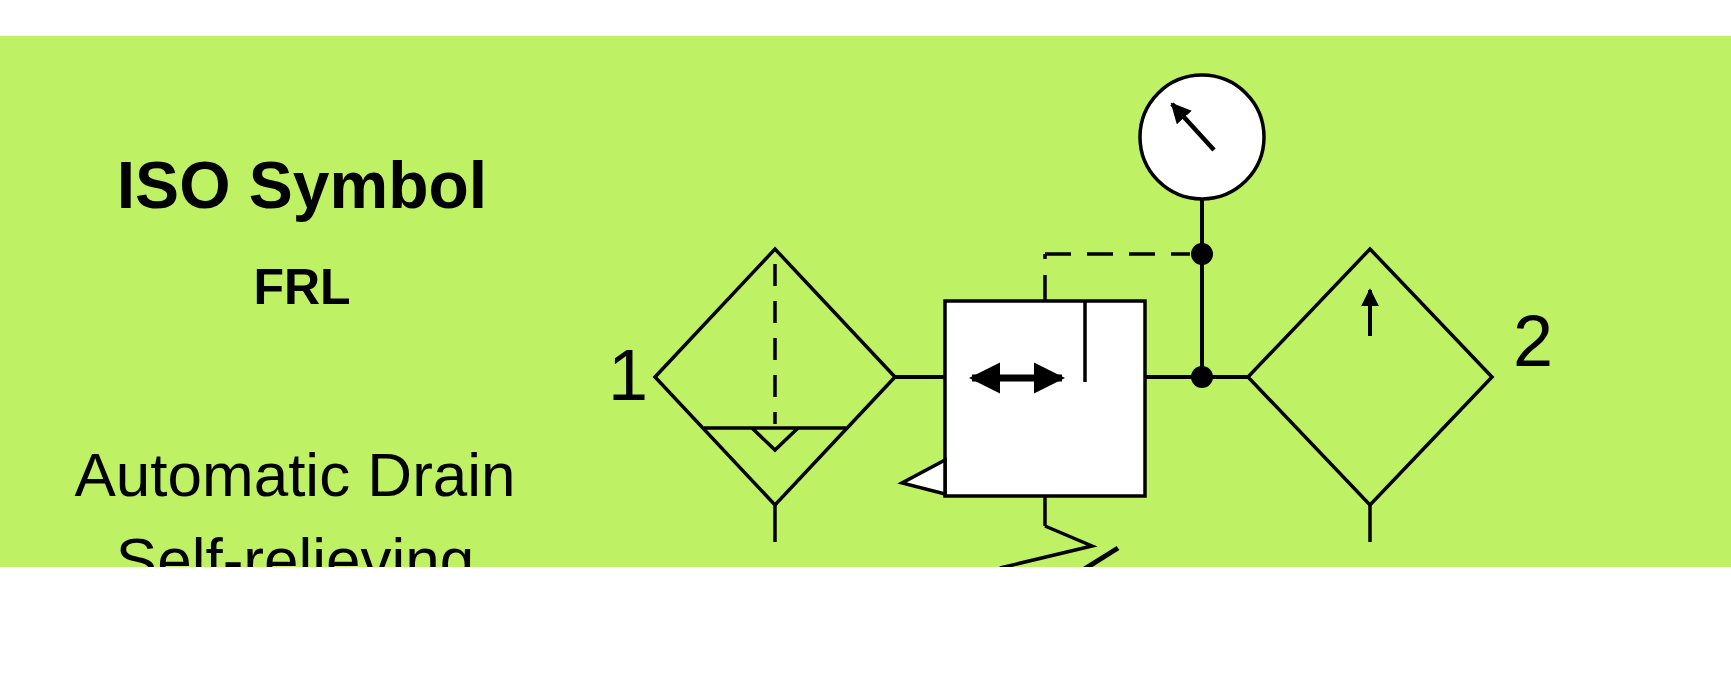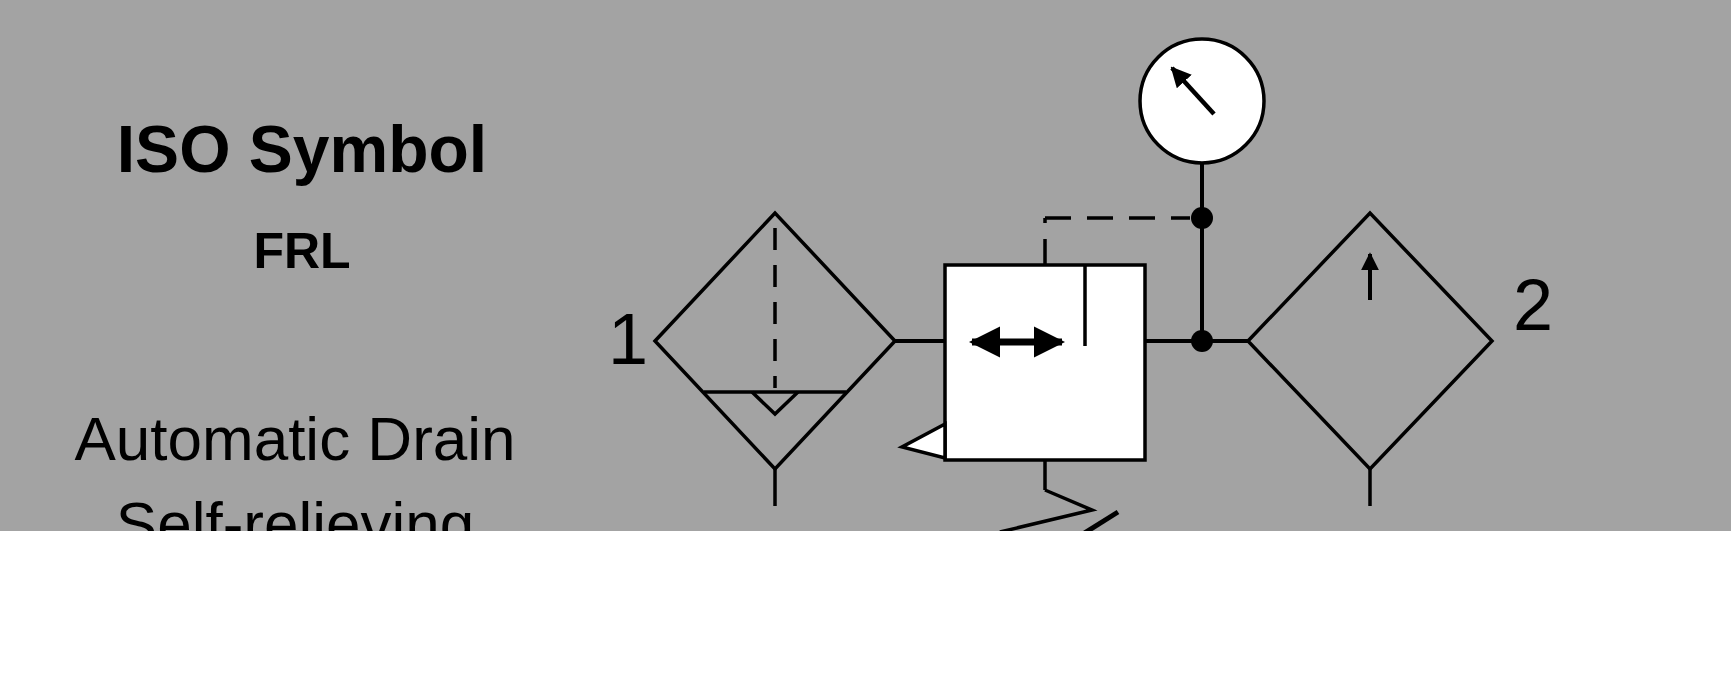--- a/index.html
+++ b/index.html
@@ -4,23 +4,24 @@
 <style>
   html, body {
     margin: 0;
     padding: 0;
     background: #ffffff;
   }
   .stage {
     position: relative;
     width: 1731px;
     height: 531px;
-    background: #a3a3a3;
+    background: #bef264;
     font-family: "Liberation Sans", sans-serif;
     overflow: hidden;
+    margin-top: 36px;
   }
   svg { display: block; }
   .title-text {
     font-family: "Liberation Sans", sans-serif;
     font-weight: bold;
     fill: #000;
   }
   .caption-text {
     font-family: "Liberation Sans", sans-serif;
     font-weight: normal;

